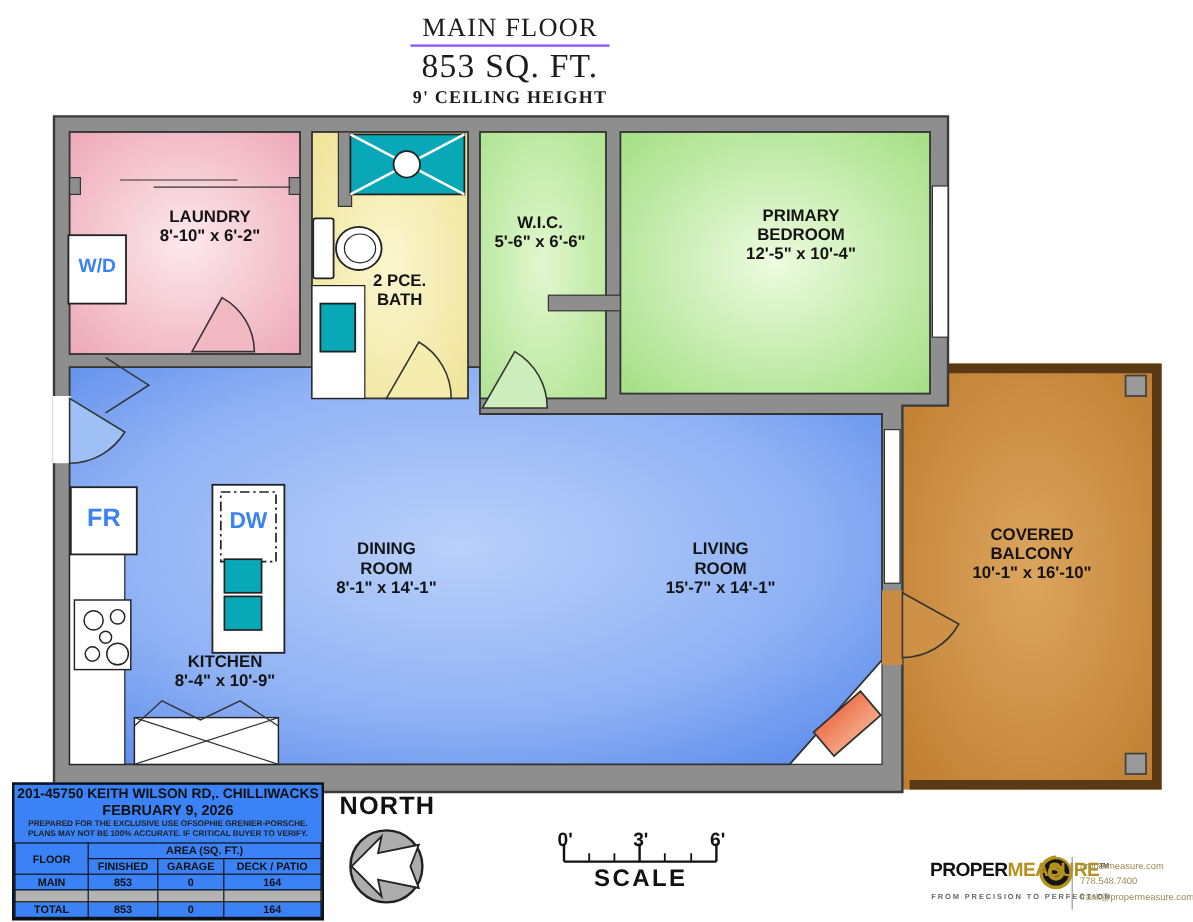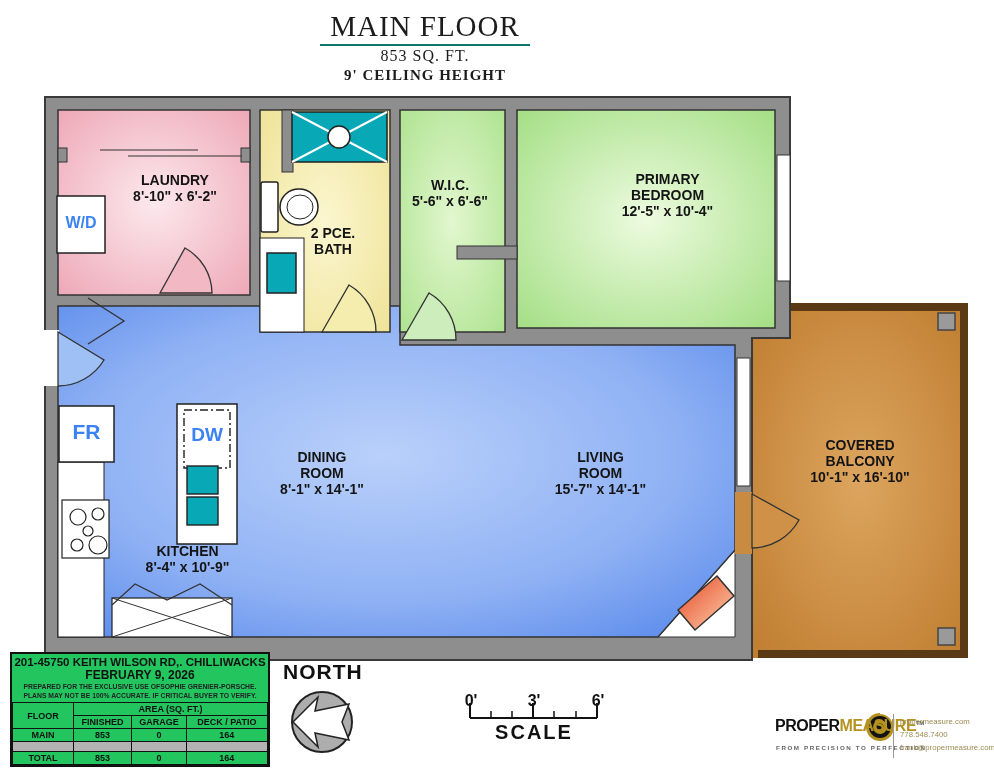--- a/index.html
+++ b/index.html
@@ -2,30 +2,30 @@
 <html><head>
 <meta charset="utf-8">
 <style>
   html,body{margin:0;padding:0;background:#fff;}
   .canvas{position:relative;width:994px;height:768px;background:#ffffff;
           font-family:"Liberation Sans",sans-serif;overflow:hidden;}
   .abs{position:absolute;}
   
   .title-block{left:270px;top:10px;width:310px;text-align:center;
                font-family:"Liberation Serif",serif;color:#1c1c1c;}
-  .title-main{font-size:29px;letter-spacing:1px;display:inline-block;
-              border-bottom:2px solid #0f766e;padding:0 10px 1px 10px;}
-  .title-sub{font-size:16px;letter-spacing:1px;margin-top:1px;}
+  .title-main{font-size:22px;letter-spacing:1px;display:inline-block;
+              border-bottom:2px solid #8b5cf6;padding:0 10px 1px 10px;}
+  .title-sub{font-size:28px;letter-spacing:1px;margin-top:1px;}
   .title-ceiling{font-size:15px;font-weight:bold;letter-spacing:1px;margin-top:2px;}
   
   .lbl{position:absolute;text-align:center;font-weight:bold;color:#141414;
        line-height:1.14;font-size:14px;}
   .fix{position:absolute;text-align:center;font-weight:bold;color:#3b82f6;}
   
-  .info-box{left:10px;top:652px;width:256px;border:2px solid #111;background:#22c55e;
+  .info-box{left:10px;top:652px;width:256px;border:2px solid #111;background:#3b82f6;
             text-align:center;color:#111;}
   .info-address{font-size:11.5px;font-weight:bold;padding-top:2px;}
   .info-date{font-size:12px;font-weight:bold;}
   .info-small{font-size:6.8px;font-weight:bold;color:#222;line-height:1.35;}
   table.areas{border-collapse:collapse;width:100%;margin-top:2px;}
   table.areas td,table.areas th{border:1px solid #111;font-size:9px;font-weight:bold;
         text-align:center;padding:1px 0;color:#111;}
   tr.spacer td{height:9px;background:#b3b3b3;padding:0;}
   
   .north-lbl{left:283px;top:660px;width:90px;font-size:21px;font-weight:bold;color:#111;letter-spacing:1px;}

